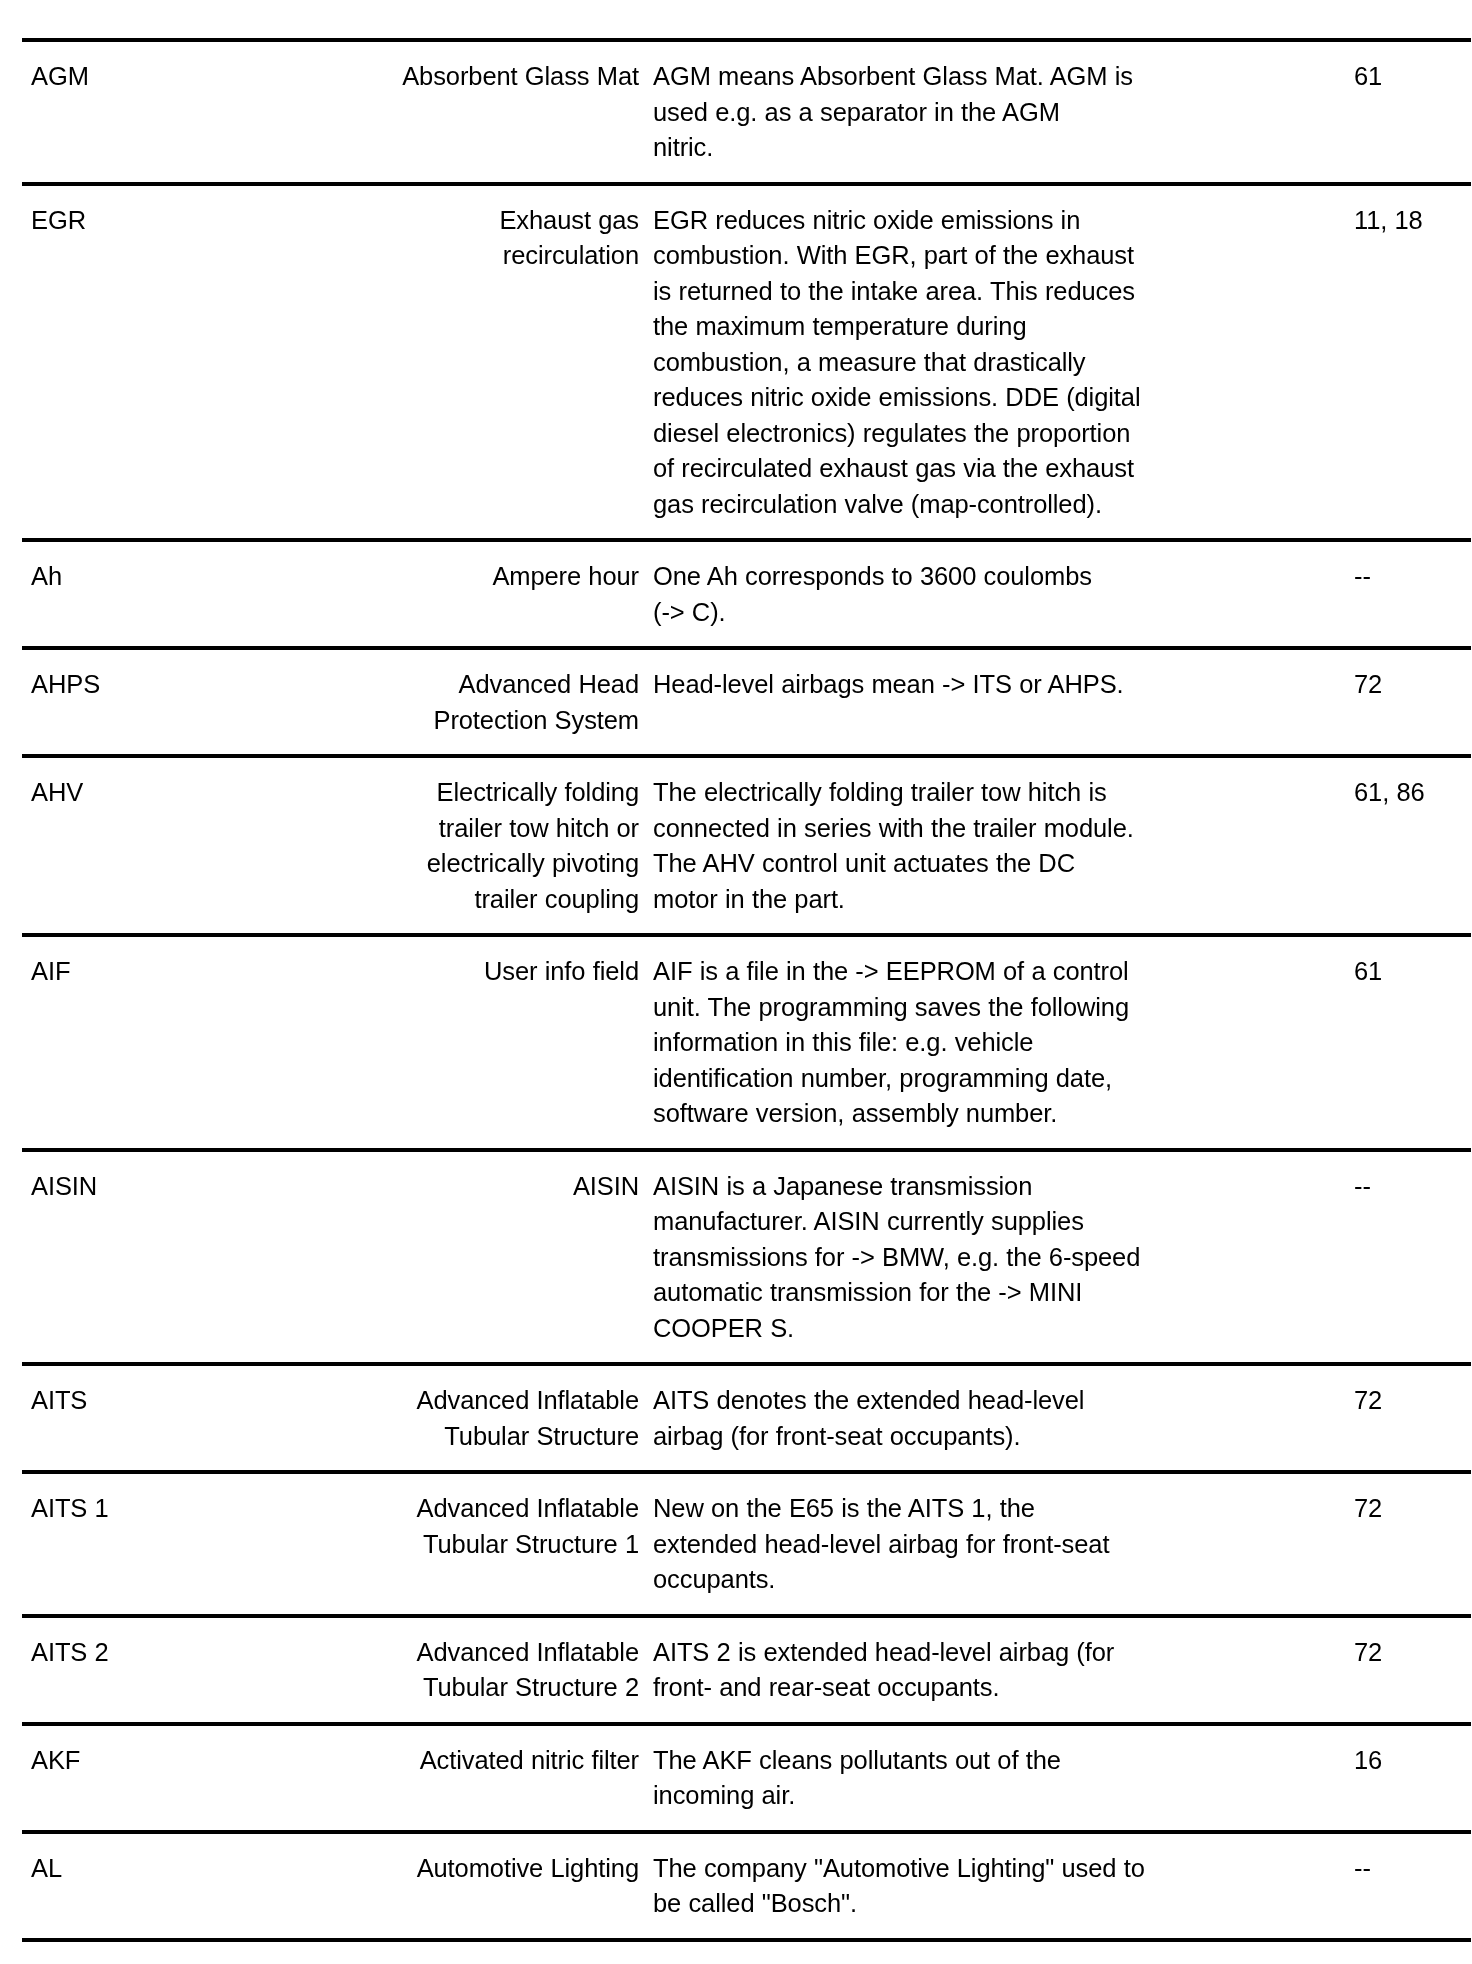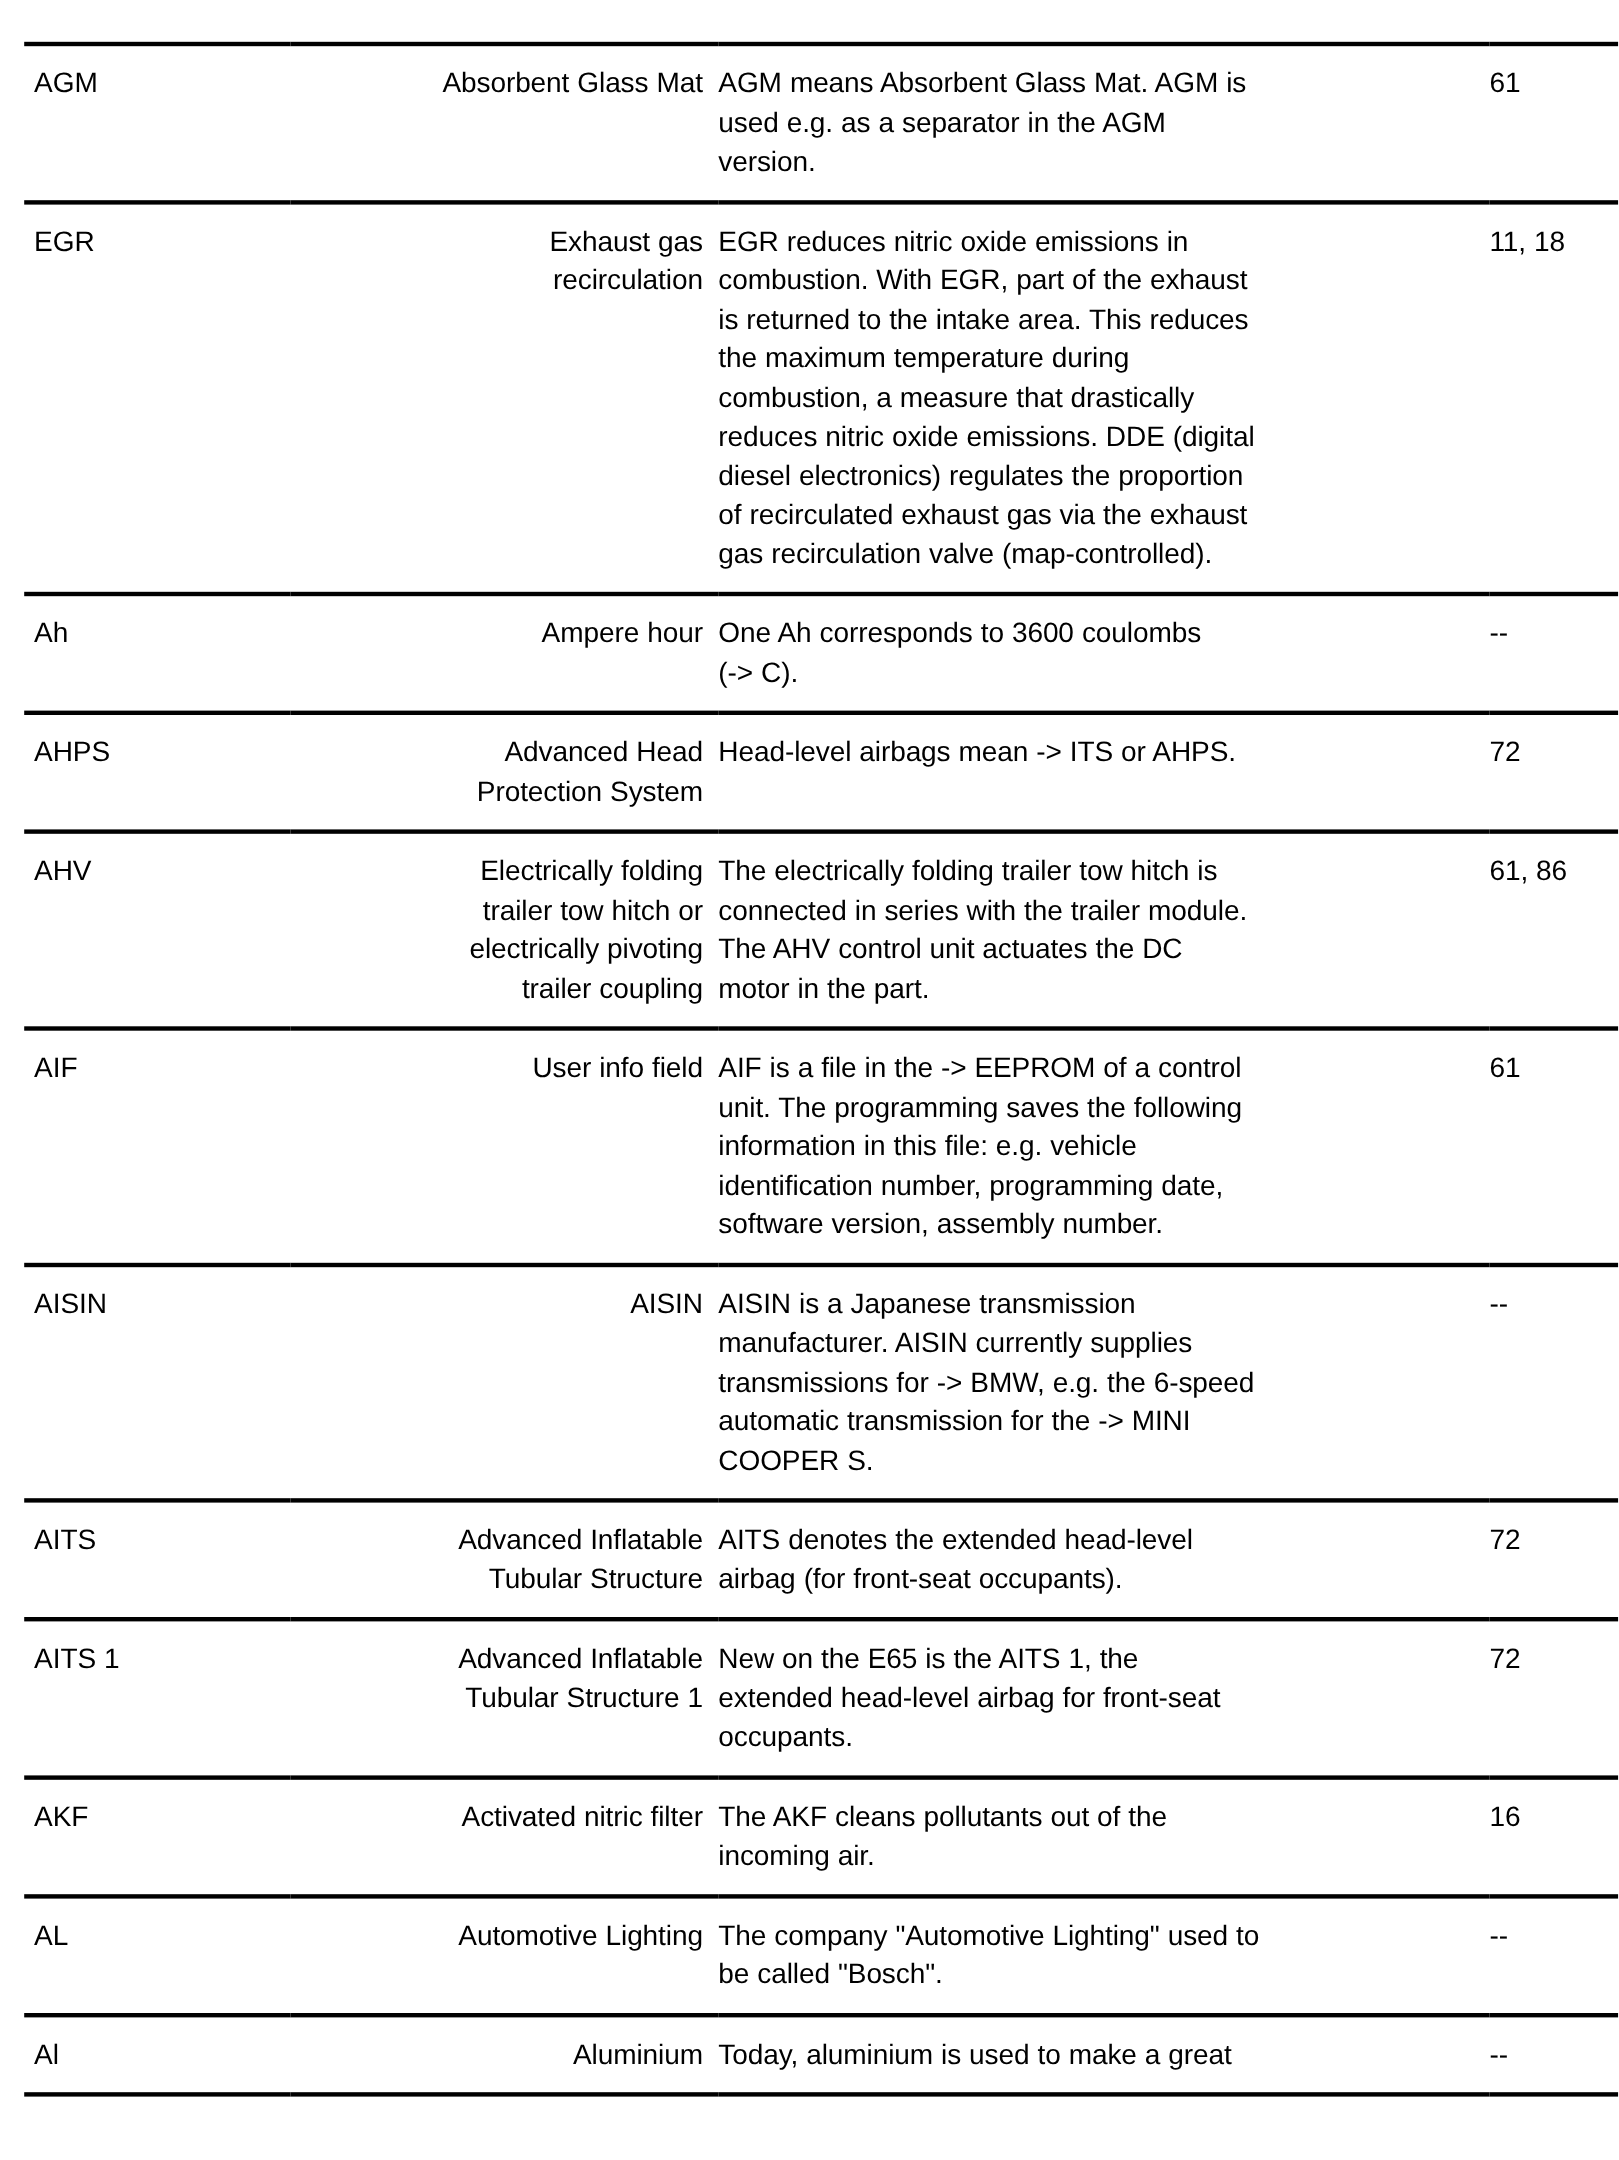--- a/index.html
+++ b/index.html
@@ -78,21 +78,21 @@
   <table class="glossary-table">
     <tbody>
         <tr>
           <td class="col-abbr">AGM</td>
           <td class="col-term">
             <span class="term-line">Absorbent Glass Mat</span>
           </td>
           <td class="col-desc">
             <span class="desc-line">AGM means Absorbent Glass Mat. AGM is</span>
             <span class="desc-line">used e.g. as a separator in the AGM</span>
-            <span class="desc-line">version.</span>
+            <span class="desc-line">nitric.</span>
           </td>
           <td class="col-page">61</td>
         </tr>
         <tr>
           <td class="col-abbr">EGR</td>
           <td class="col-term">
             <span class="term-line">Exhaust gas</span>
             <span class="term-line">recirculation</span>
           </td>
           <td class="col-desc">
@@ -193,20 +193,32 @@
             <span class="term-line">Tubular Structure 1</span>
           </td>
           <td class="col-desc">
             <span class="desc-line">New on the E65 is the AITS 1, the</span>
             <span class="desc-line">extended head-level airbag for front-seat</span>
             <span class="desc-line">occupants.</span>
           </td>
           <td class="col-page">72</td>
         </tr>
         <tr>
+          <td class="col-abbr">AITS 2</td>
+          <td class="col-term">
+            <span class="term-line">Advanced Inflatable</span>
+            <span class="term-line">Tubular Structure 2</span>
+          </td>
+          <td class="col-desc">
+            <span class="desc-line">AITS 2 is extended head-level airbag (for</span>
+            <span class="desc-line">front- and rear-seat occupants.</span>
+          </td>
+          <td class="col-page">72</td>
+        </tr>
+        <tr>
           <td class="col-abbr">AKF</td>
           <td class="col-term">
             <span class="term-line">Activated nitric filter</span>
           </td>
           <td class="col-desc">
             <span class="desc-line">The AKF cleans pollutants out of the</span>
             <span class="desc-line">incoming air.</span>
           </td>
           <td class="col-page">16</td>
         </tr>

